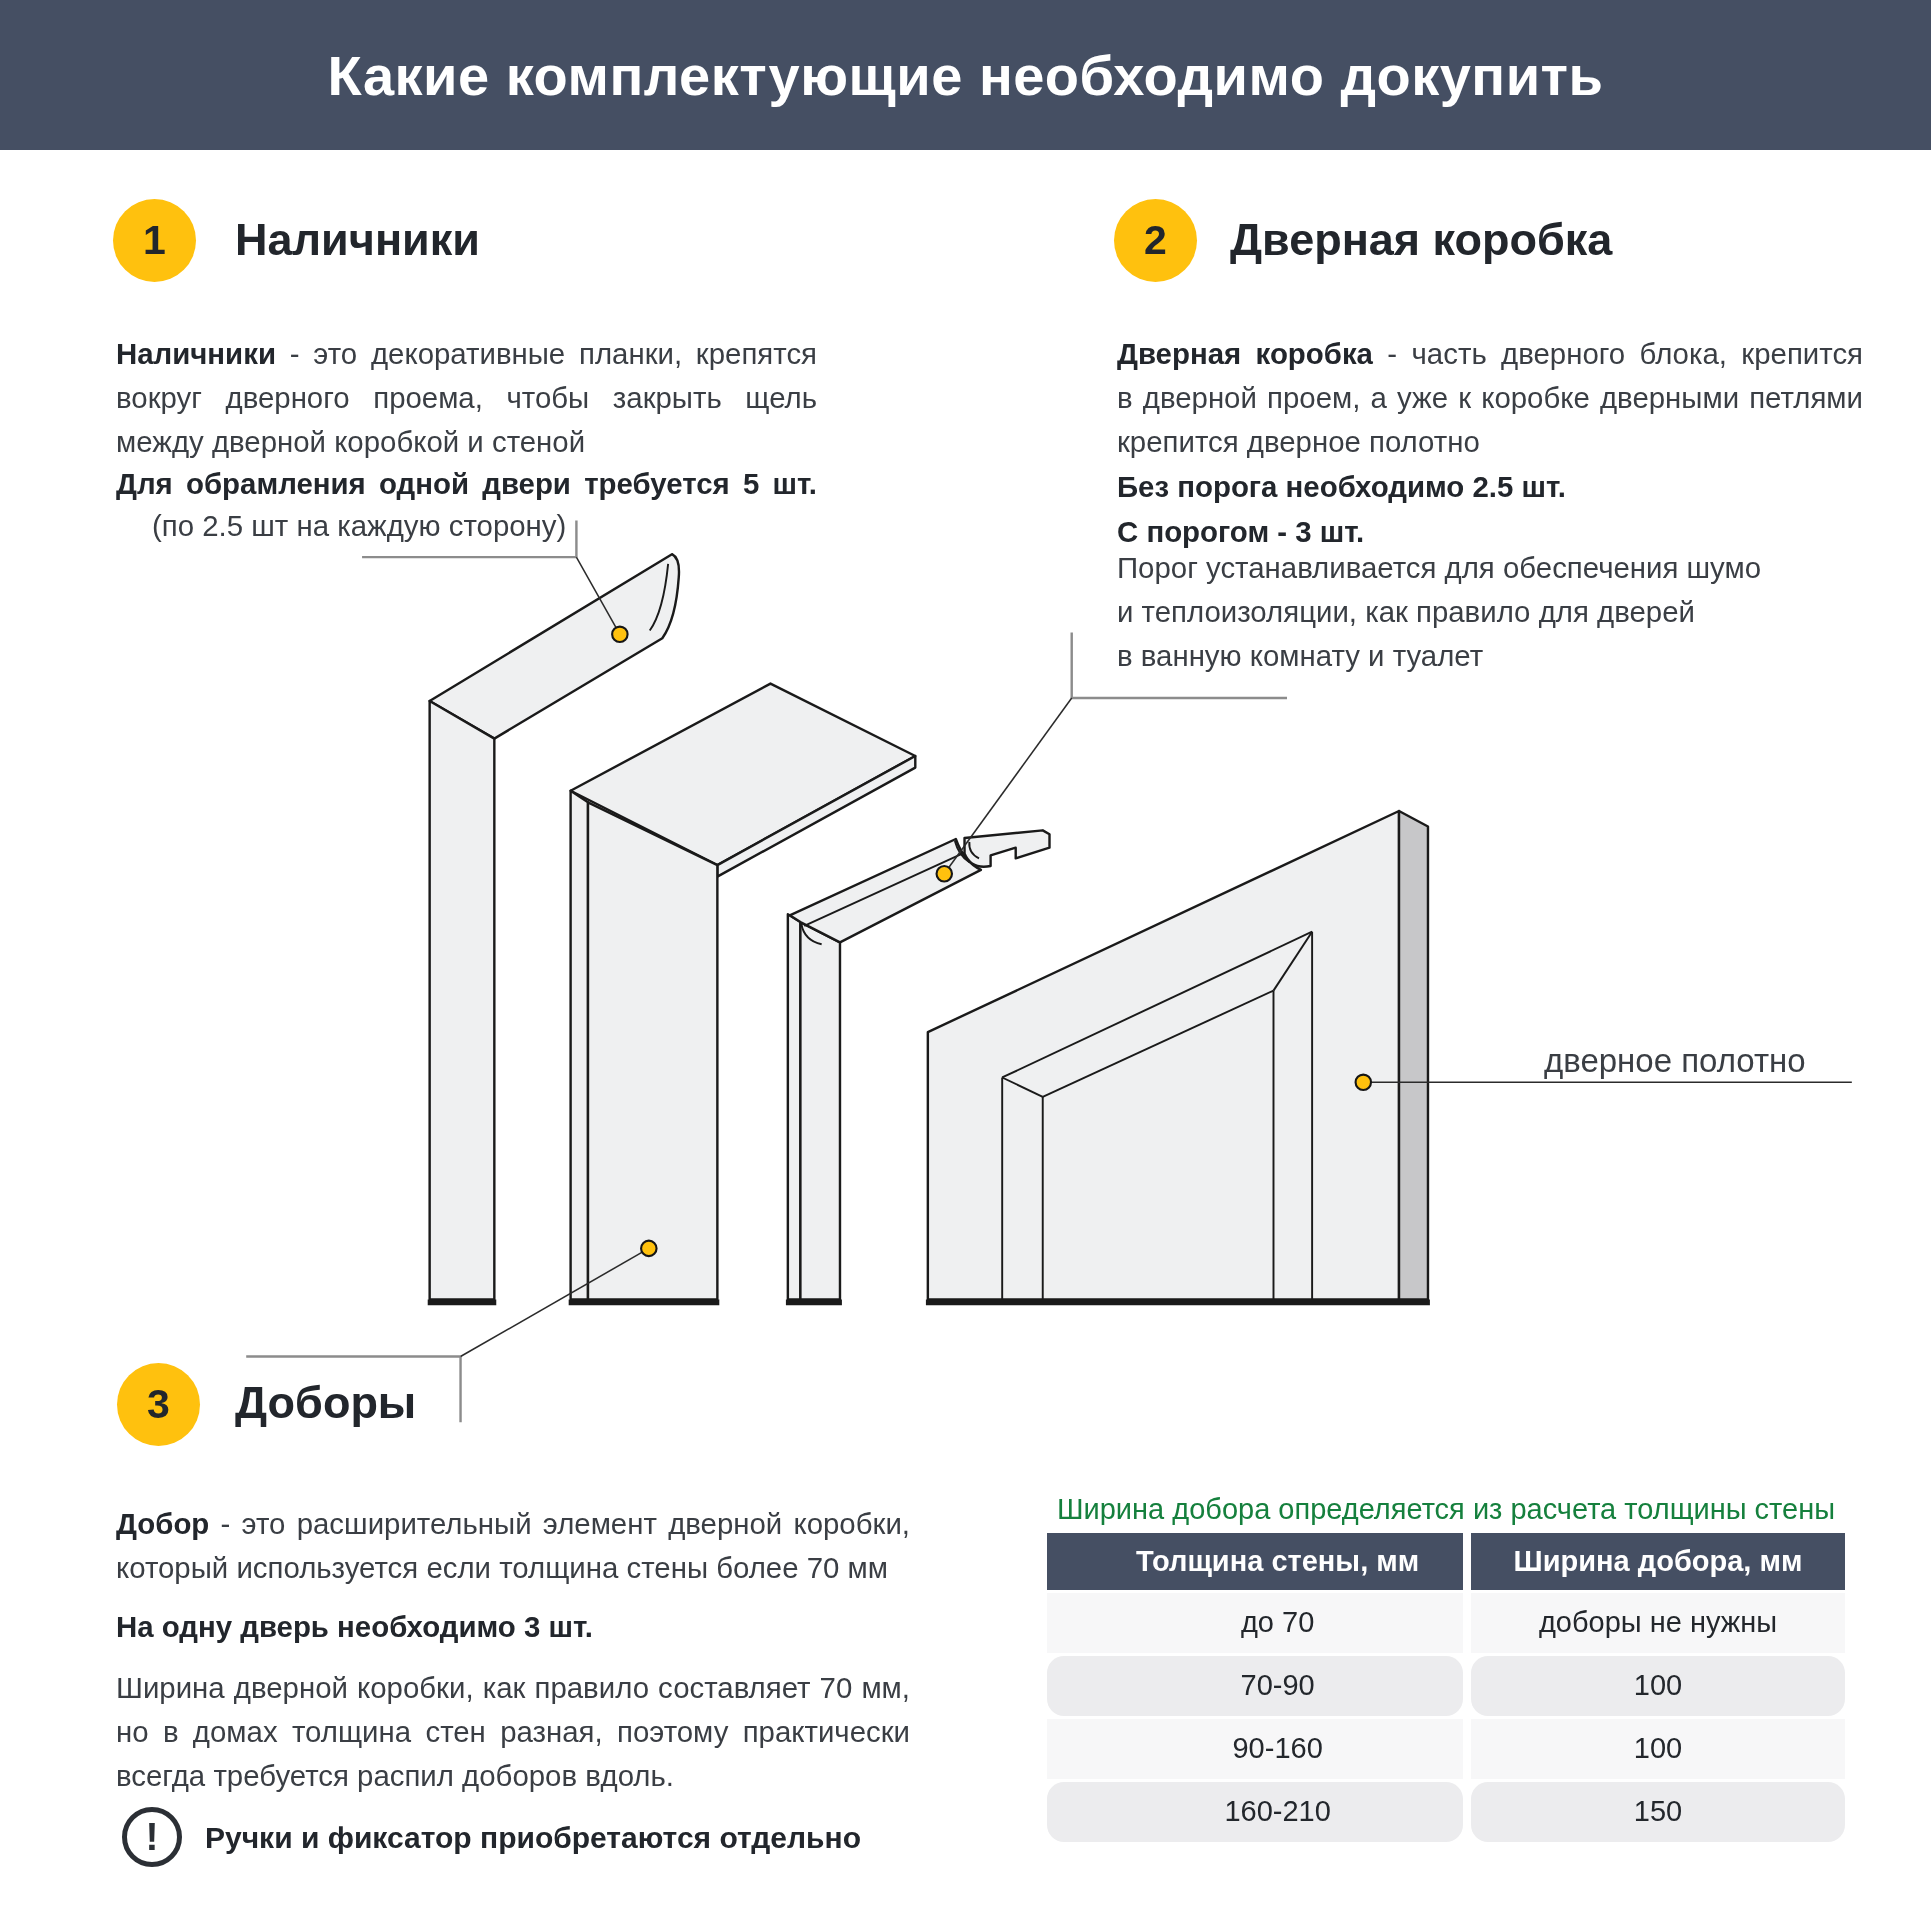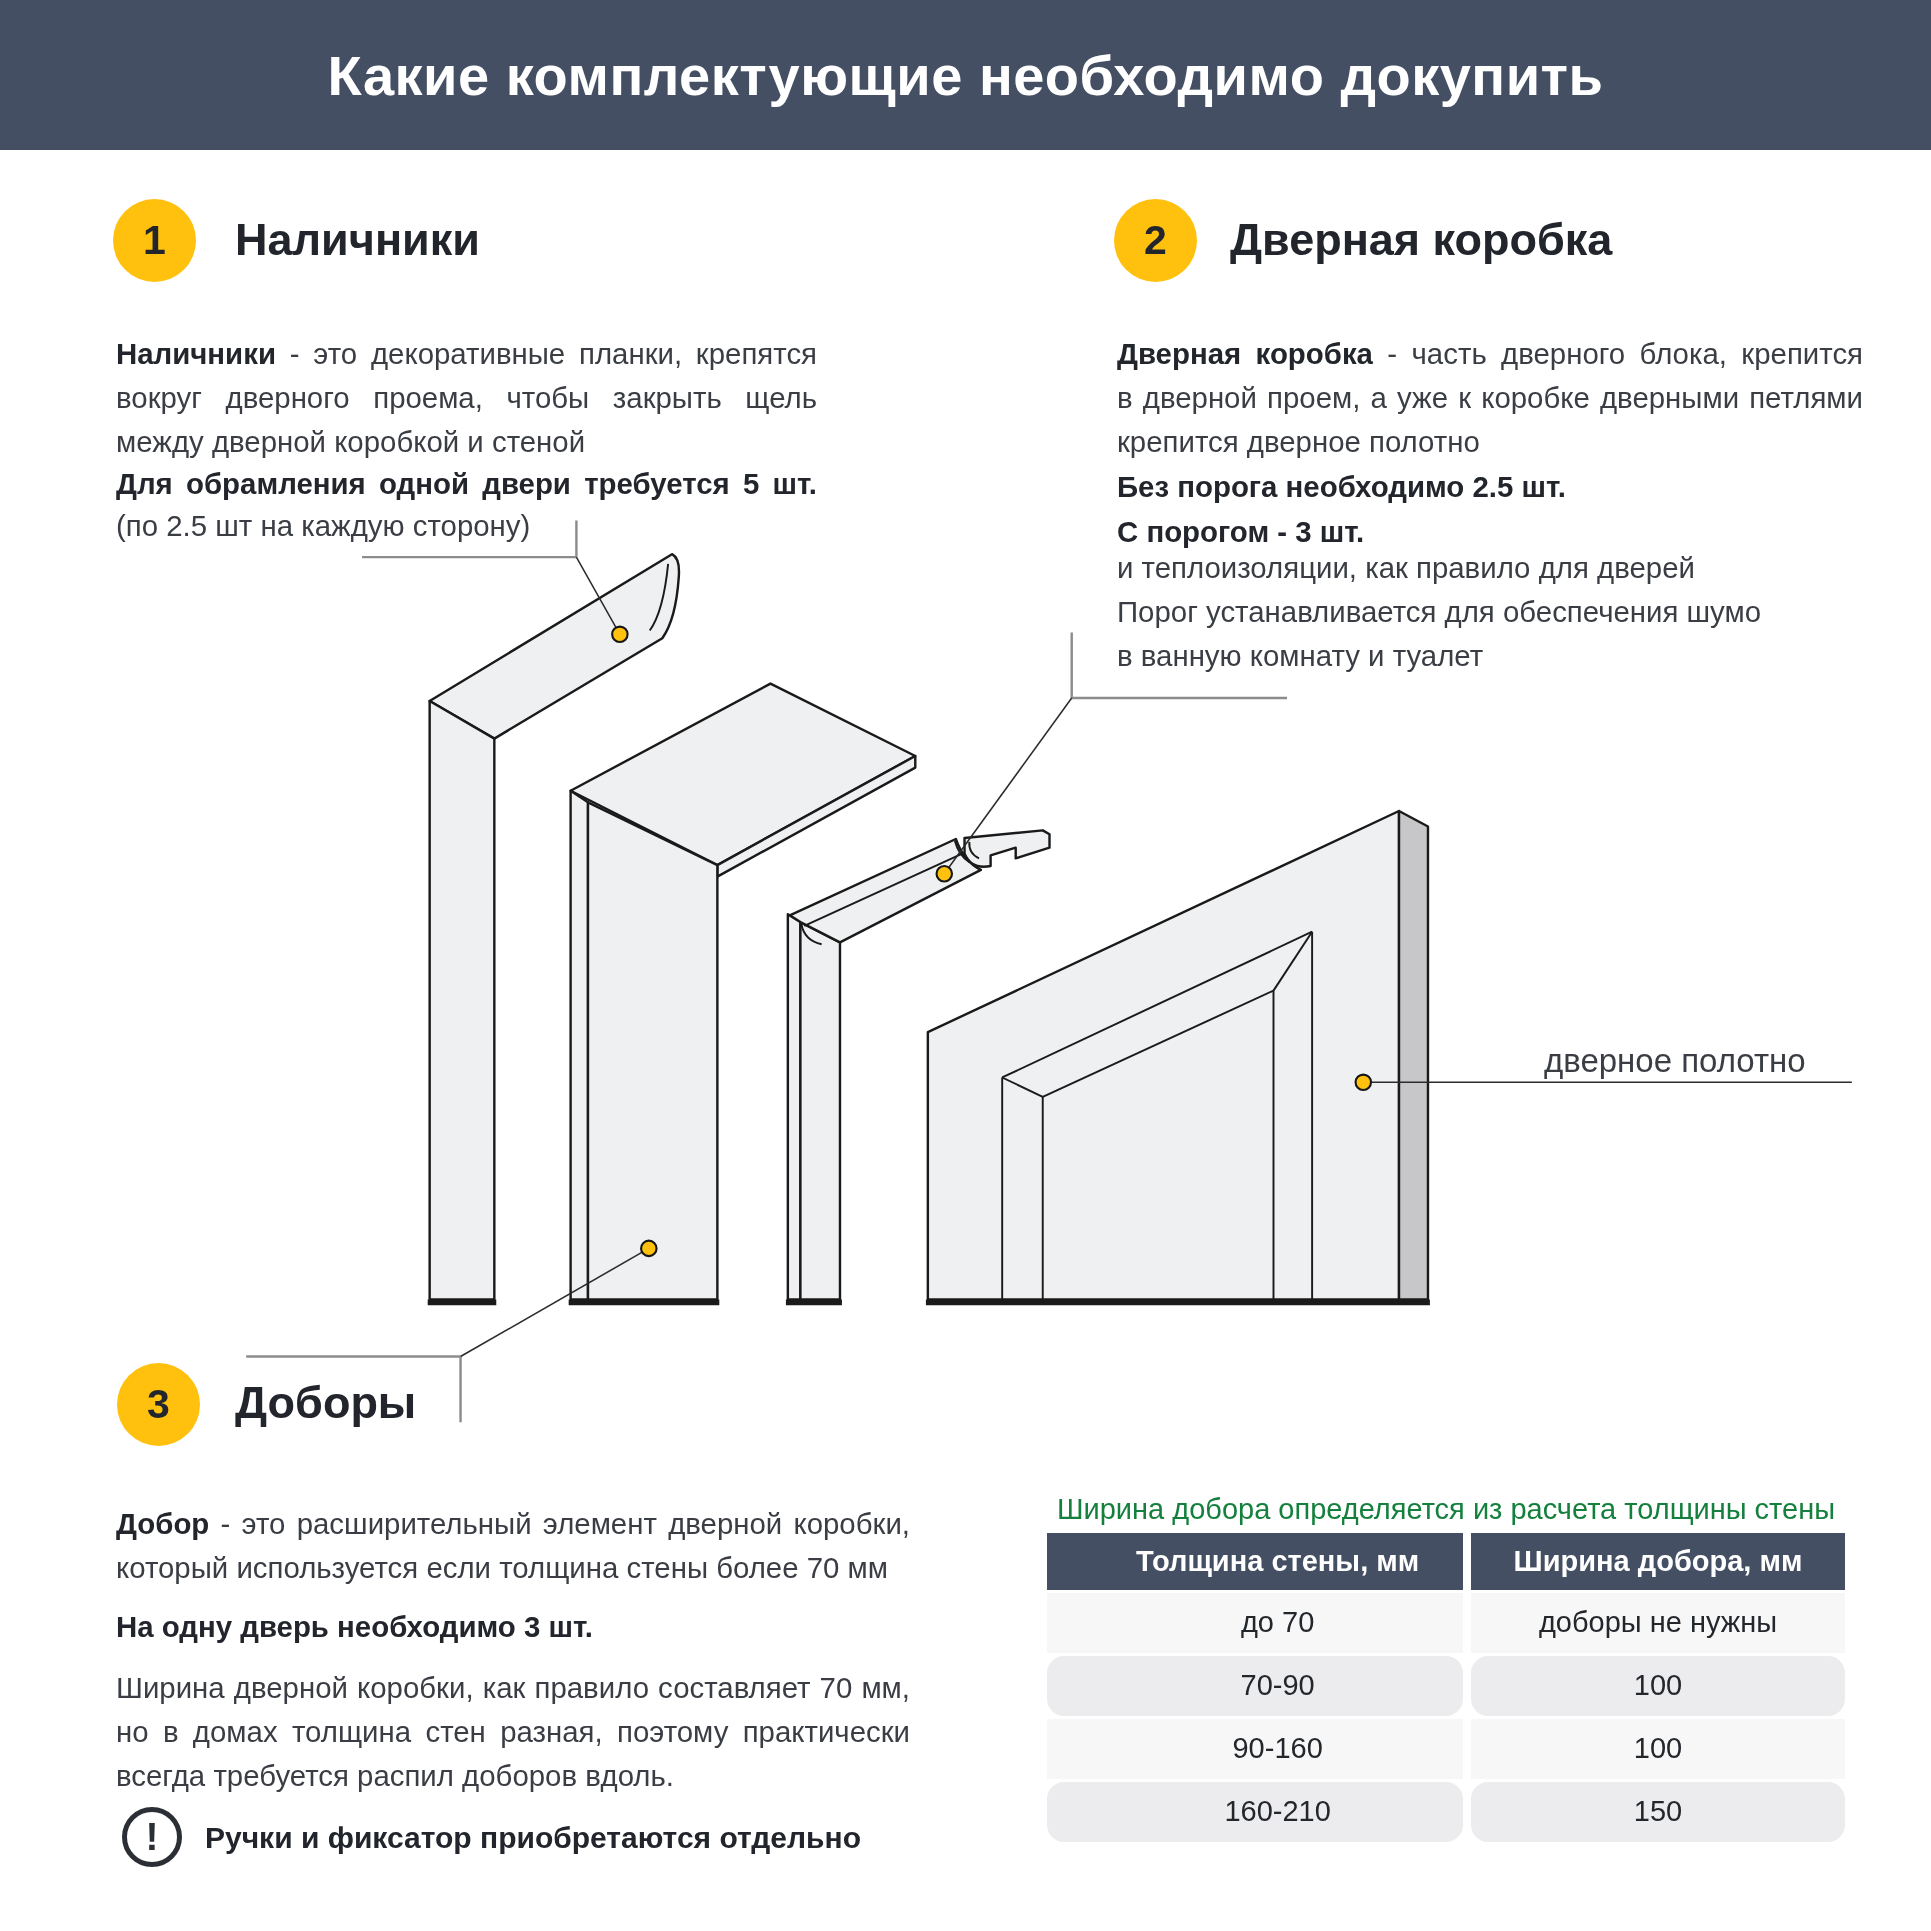--- a/index.html
+++ b/index.html
@@ -22,21 +22,21 @@
     width:83px;height:83px;border-radius:50%;background:#ffc10e;
     display:flex;align-items:center;justify-content:center;
     font-size:41px;font-weight:700;color:#22262c;
   }
   .sec-title{font-size:45px;font-weight:700;color:#22262c;}
   
   .para{font-size:29.4px;line-height:44px;color:#3a3e44;}
   .para .lead{font-weight:700;color:#22262c;}
   .jline{text-align:justify;text-align-last:justify;}
   .boldline{font-size:29.4px;line-height:44px;font-weight:700;color:#22262c;text-align:right;}
-  .note{font-size:29.4px;line-height:44px;color:#3a3e44;}
+  .note{font-size:29.4px;line-height:44px;color:#3a3e44;margin-left:36px;}
   
   .door-label{font-size:33px;color:#3a3e44;}
   
   .warn-icon{
     width:50px;height:50px;border:5.8px solid #2b2f35;border-radius:50%;
     display:flex;align-items:center;justify-content:center;
     font-size:39px;font-weight:700;color:#2b2f35;
   }
   .warn-text{font-size:30px;font-weight:700;color:#22262c;}
   
@@ -160,22 +160,22 @@
   <div class="abs sec-title" style="left:1230px;top:214px;">Дверная коробка</div>
 
   <div class="abs para" style="left:1117px;top:332px;width:746px;">
     <div class="jline"><span class="lead">Дверная коробка</span><span> - часть дверного блока, крепится</span></div>
     <div class="jline">в дверной проем, а уже к коробке дверными петлями</div>
     <div>крепится дверное полотно</div>
   </div>
   <div class="abs boldline" style="left:1117px;top:465px;">Без порога необходимо 2.5 шт.</div>
   <div class="abs boldline" style="left:1117px;top:510px;">С порогом - 3 шт.</div>
   <div class="abs para" style="left:1117px;top:546px;width:763px;">
+    <div>Порог устанавливается для обеспечения шумо</div>
     <div>и теплоизоляции, как правило для дверей</div>
-    <div>Порог устанавливается для обеспечения шумо</div>
     <div>в ванную комнату и туалет</div>
   </div>
 
   <div class="abs door-label" style="left:1544px;top:1042px;">дверное полотно</div>
 
   <div class="abs badge" style="left:117px;top:1363px;">
     <span>3</span>
   </div>
   <div class="abs sec-title" style="left:235px;top:1377px;">Доборы</div>
 

